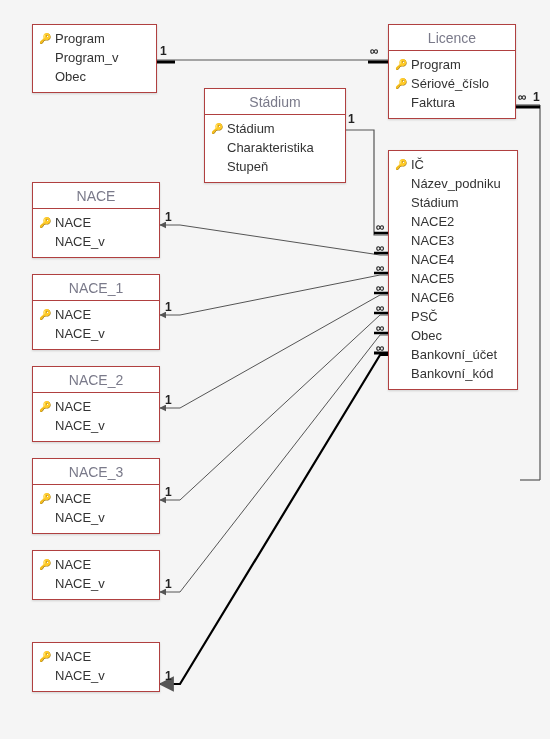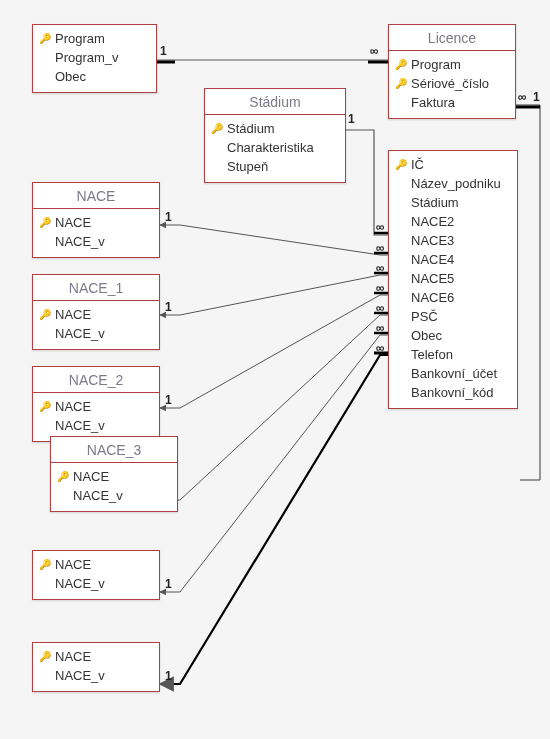--- a/index.html
+++ b/index.html
@@ -218,24 +218,20 @@
         <div class="row">
           <span class="key-icon blank" style="font-size: 10px;">🔑</span>
           <span class="row-label">PSČ</span>
         </div>
         <div class="row">
           <span class="key-icon blank" style="font-size: 10px;">🔑</span>
           <span class="row-label">Obec</span>
         </div>
         <div class="row">
           <span class="key-icon blank" style="font-size: 10px;">🔑</span>
-          <span class="row-label">Telefon</span>
-        </div>
-        <div class="row">
-          <span class="key-icon blank" style="font-size: 10px;">🔑</span>
           <span class="row-label">Bankovní_účet</span>
         </div>
         <div class="row">
           <span class="key-icon blank" style="font-size: 10px;">🔑</span>
           <span class="row-label">Bankovní_kód</span>
         </div>
       </div>
 </div>
 
 <div class="table" style="left:32px; top:182px; width:128px;">
@@ -270,21 +266,21 @@
         <div class="row">
           <span class="key-icon" style="font-size: 10px;">🔑</span>
           <span class="row-label">NACE</span>
         </div>
         <div class="row">
           <span class="key-icon blank" style="font-size: 10px;">🔑</span>
           <span class="row-label">NACE_v</span>
         </div>
       </div>
 </div>
-<div class="table" style="left:32px; top:436px; width:128px;margin-left:18px;">
+<div class="table" style="left:32px; top:458px; width:128px;">
   <div class="table-title">NACE_3</div>
   <div class="table-body">
         <div class="row">
           <span class="key-icon" style="font-size: 10px;">🔑</span>
           <span class="row-label">NACE</span>
         </div>
         <div class="row">
           <span class="key-icon blank" style="font-size: 10px;">🔑</span>
           <span class="row-label">NACE_v</span>
         </div>

